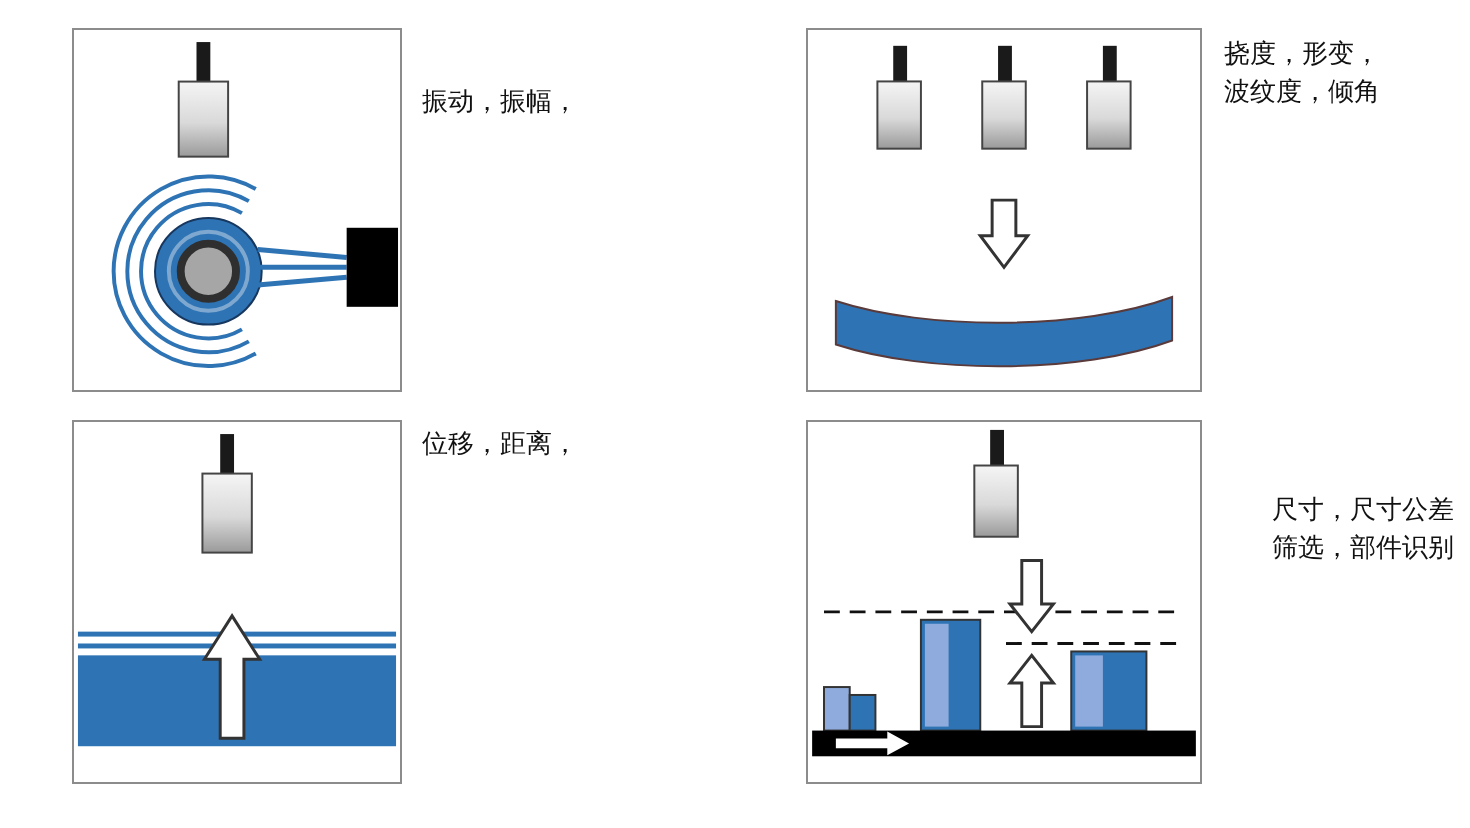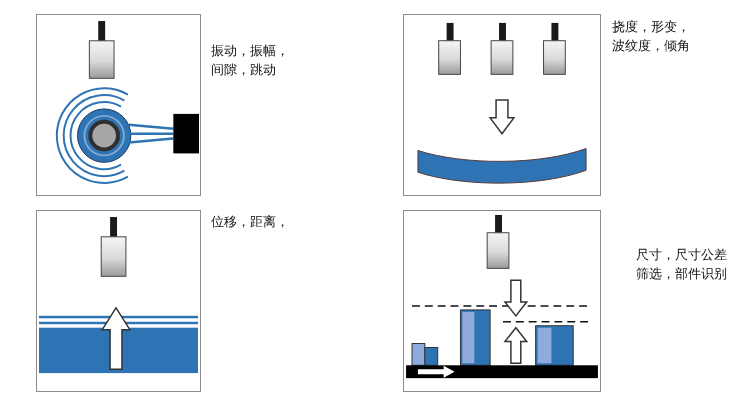--- a/index.html
+++ b/index.html
@@ -64,21 +64,20 @@
       <g stroke="#2e74b5" stroke-width="2.5">
         <line x1="93" y1="111" x2="138" y2="115"></line>
         <line x1="94" y1="120" x2="138" y2="120"></line>
         <line x1="93" y1="129" x2="138" y2="125"></line>
       </g>
       <rect x="138" y="100" width="26" height="40" fill="#000"></rect>
     </svg>
   </div>
   <div class="caption" id="caption-vibration">
     <div>振动，振幅，</div>
-    <div>间隙，跳动</div>
   </div>
 
   <div class="panel" id="panel-deflection">
     <svg viewBox="0 0 198 182">
       <defs>
         <linearGradient id="sg2" x1="0" y1="0" x2="0" y2="1">
           <stop offset="0" stop-color="#f5f5f5"></stop>
             <stop offset="0.55" stop-color="#d9d9d9"></stop>
             <stop offset="1" stop-color="#9a9a9a"></stop>
         </linearGradient>

